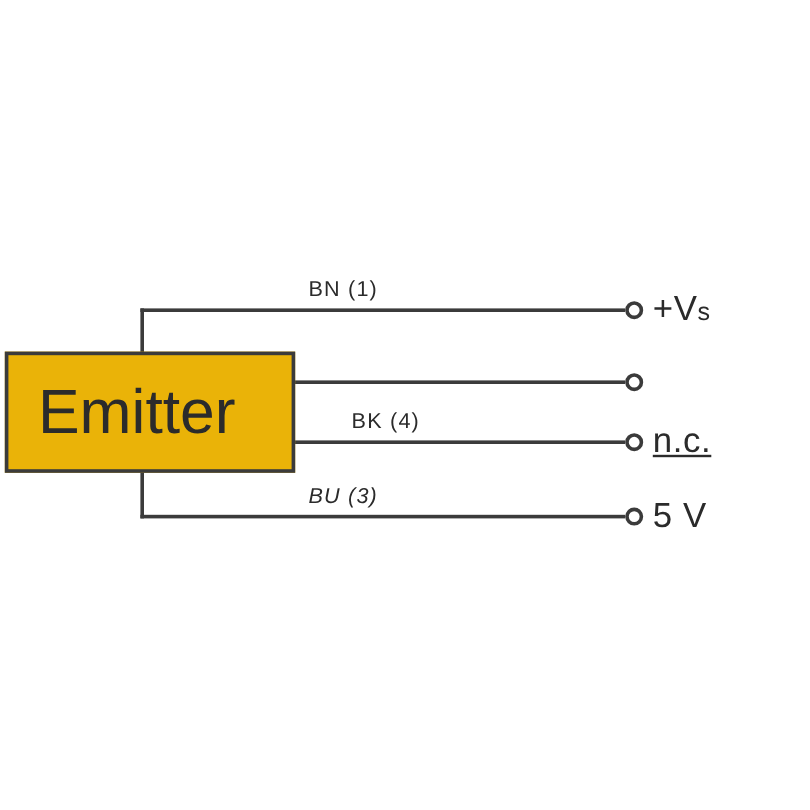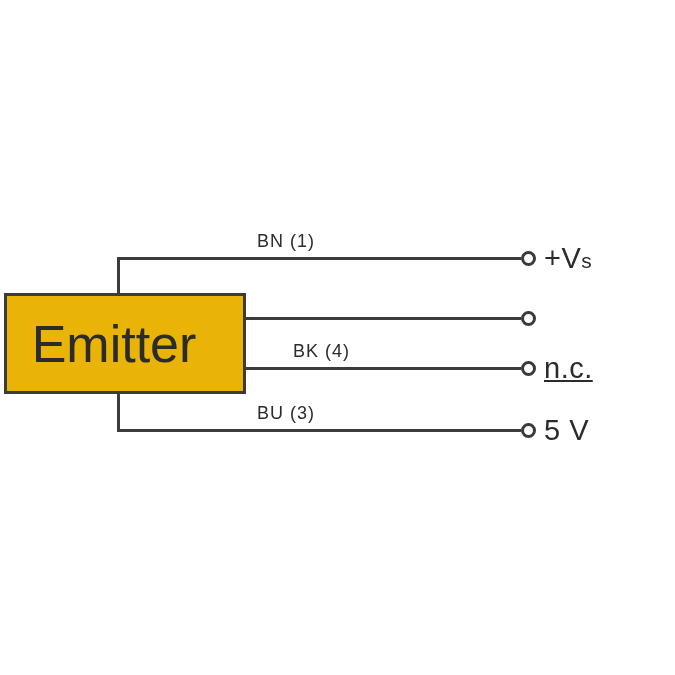--- a/index.html
+++ b/index.html
@@ -93,17 +93,17 @@
 
   <div class="wire h" style="left:244px; top:317px; width:277px;"></div>
   <div class="terminal-circle" style="left:521px; top:311px;"></div>
 
   <div class="wire h" style="left:244px; top:367px; width:277px;"></div>
   <div class="label wire-label" style="left:257px; top:337px;margin-left:36px;">BK (4)</div>
   <div class="terminal-circle" style="left:521px; top:361px;"></div>
   <div class="label terminal-label" style="left:544px; top:352px;text-decoration:underline;"><span>n.c.</span><span class="small"></span></div>
 
   <div class="wire h" style="left:117px; top:429px; width:404px;"></div>
-  <div class="label wire-label" style="left:257px; top:399px;">BU (3)</div>
+  <div class="label wire-label" style="left:257px; top:399px;font-style:italic;">BU (3)</div>
   <div class="terminal-circle" style="left:521px; top:423px;"></div>
   <div class="label terminal-label" style="left:544px; top:414px;"><span>5 V</span><span class="small"></span></div>
 
 </div>
 
 </body></html>

